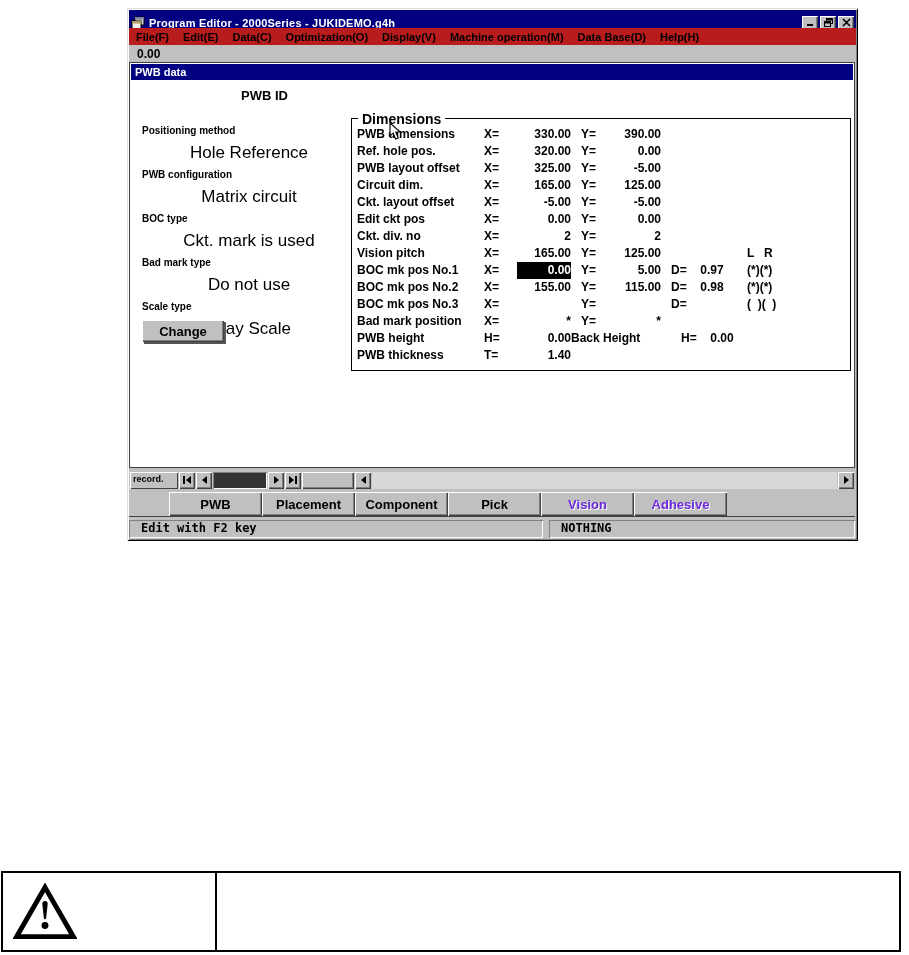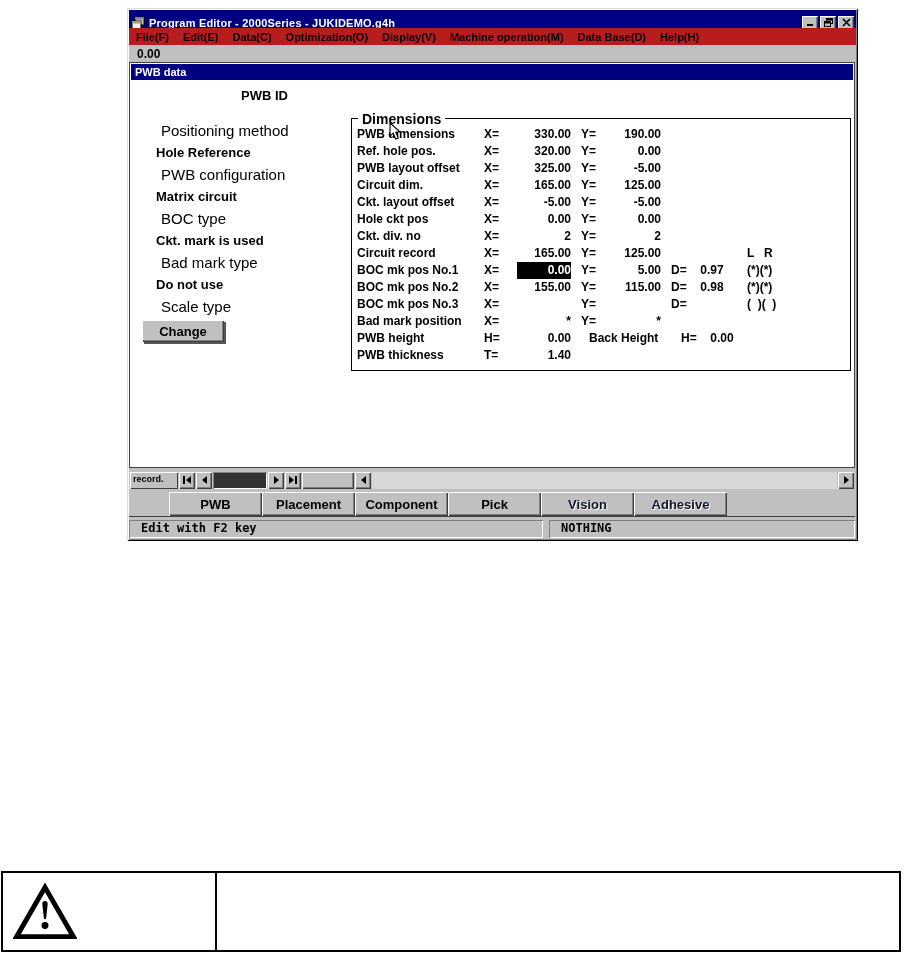--- a/index.html
+++ b/index.html
@@ -33,22 +33,22 @@
   
   .main-panel { position:absolute; left:2px; top:54px; right:3px; height:406px; background:#fff;
                 border:1px solid #404040; box-shadow: 1px 1px 0 #fff inset; }
   .panel-caption { position:absolute; left:1px; top:1px; right:1px; height:16px; background:#000080;
                    color:#fff; font-size:11px; font-weight:bold; line-height:16px; padding-left:4px; }
   .panel-body { position:absolute; left:1px; top:17px; right:1px; bottom:1px; background:#fff; }
 
   .pwb-id { position:absolute; left:110px; top:8px; font-size:13px; font-weight:bold; }
 
   .left-col { position:absolute; left:11px; top:40px; width:200px; }
-  .lf-label { font-size:15px; font-weight:normal; line-height:22px; white-space:nowrap;margin-left:19px; }
-  .lf-value { font-size:13px; font-weight:bold; line-height:22px; padding-left:14px; white-space:nowrap; }
+  .lf-label { font-size:10px; font-weight:bold; line-height:22px; white-space:nowrap; }
+  .lf-value { font-size:17px; font-weight:normal; line-height:22px; padding-left:14px; white-space:nowrap;text-align:center; }
 
   .change-btn { position:absolute; left:11px; top:240px; width:82px; height:22px; background:#c0c0c0;
                 border:none; font-family:"Liberation Sans",sans-serif; font-size:13px; font-weight:bold;
                 box-shadow: inset 1px 1px 0 #fff, inset -1px -1px 0 #404040, inset -2px -2px 0 #808080,
                             2px 2px 0 #555; cursor:default; }
 
   .dims { position:absolute; left:220px; top:38px; width:500px; height:253px;
           border:1px solid #000; }
   .dims-legend { position:absolute; top:-8px; left:6px; background:#fff; padding:0 4px;
                  font-size:14px; font-weight:bold; }
@@ -56,21 +56,21 @@
   .dim-row { display:flex; height:17px; line-height:17px; font-size:12px; font-weight:bold; white-space:pre; }
   .dim-row span { display:inline-block; overflow:visible; }
   .c-lbl  { width:127px; }
   .c-op   { width:33px; }
   .c-val  { width:54px; text-align:right; }
   .c-op2  { width:30px; padding-left:10px; }
   .c-val2 { width:60px; text-align:right; }
   .c-op3  { width:30px; padding-left:10px; }
   .c-val3 { width:42px; text-align:center; }
   .c-tail { padding-left:14px; white-space:pre; }
-  .c-wide { width:100px; padding-left:18px; white-space:nowrap; }
+  .c-wide { width:100px; padding-left:0; white-space:nowrap; }
   .sel { background:#000; color:#fff; }
 
   .cursor { position:absolute; left:258px; top:42px; width:14px; height:20px; }
 
   
   .navstrip { position:absolute; left:2px; top:462px; right:3px; height:20px; background:#c0c0c0;
               display:flex; align-items:center; padding:1px 1px; }
   .rec-label { width:48px; height:17px; background:#c0c0c0; font-size:9px; font-weight:bold;
                line-height:15px; padding-left:3px;
                box-shadow: inset 1px 1px 0 #fff, inset -1px -1px 0 #404040; }
@@ -87,21 +87,21 @@
   .thumb { width:52px; height:17px; background:#c0c0c0; margin-left:1px;
            box-shadow: inset 1px 1px 0 #fff, inset -1px -1px 0 #404040, inset -2px -2px 0 #808080; }
   .track { flex:1; height:17px; background:#d8d8d8; margin-left:1px; }
 
   
   .tabs { position:absolute; left:2px; top:484px; right:3px; height:25px; background:#c0c0c0;
           display:flex; border-bottom:1px solid #404040;padding-left:40px; }
   .tab { width:93px; height:24px; background:#c0c0c0; font-size:13px; font-weight:bold;
          display:flex; align-items:center; justify-content:center;
          box-shadow: inset 1px 1px 0 #fff, inset -1px -1px 0 #404040, inset -2px -2px 0 #808080; }
-  .tab.disabled { color:#0f172a; text-shadow:1px 1px 0 #fff; }
+  .tab.disabled { color:#6d28d9; text-shadow:1px 1px 0 #fff; }
 
   
   .statusbar { position:absolute; left:2px; top:510px; right:3px; height:21px; background:#c0c0c0;
                display:flex; align-items:center; gap:6px; }
   .spanel { height:18px; background:#c0c0c0; font-family:"DejaVu Sans Mono", monospace;
             font-size:12px; font-weight:bold; line-height:17px; padding-left:12px; white-space:nowrap;
             box-shadow: inset 1px 1px 0 #808080, inset -1px -1px 0 #fff; }
   .spanel.left { width:414px; }
   .spanel.right { flex:1; }
 
@@ -183,28 +183,28 @@
             <div class="lf-value">Do not use</div>
             <div class="lf-label">Scale type</div>
             <div class="lf-value">Gray Scale</div>
           </div>
 
         <button class="change-btn">Change</button>
 
         <div class="dims">
           <div class="dims-legend">Dimensions</div>
           <div class="dims-rows">
-              <div class="dim-row"><span class="c-lbl">PWB dimensions</span><span class="c-op">X=</span><span class="c-val">330.00</span><span class="c-op2">Y=</span><span class="c-val2">190.00</span></div>
+              <div class="dim-row"><span class="c-lbl">PWB dimensions</span><span class="c-op">X=</span><span class="c-val">330.00</span><span class="c-op2">Y=</span><span class="c-val2">390.00</span></div>
               <div class="dim-row"><span class="c-lbl">Ref. hole pos.</span><span class="c-op">X=</span><span class="c-val">320.00</span><span class="c-op2">Y=</span><span class="c-val2">0.00</span></div>
               <div class="dim-row"><span class="c-lbl">PWB layout offset</span><span class="c-op">X=</span><span class="c-val">325.00</span><span class="c-op2">Y=</span><span class="c-val2">-5.00</span></div>
               <div class="dim-row"><span class="c-lbl">Circuit dim.</span><span class="c-op">X=</span><span class="c-val">165.00</span><span class="c-op2">Y=</span><span class="c-val2">125.00</span></div>
               <div class="dim-row"><span class="c-lbl">Ckt. layout offset</span><span class="c-op">X=</span><span class="c-val">-5.00</span><span class="c-op2">Y=</span><span class="c-val2">-5.00</span></div>
-              <div class="dim-row"><span class="c-lbl">Hole ckt pos</span><span class="c-op">X=</span><span class="c-val">0.00</span><span class="c-op2">Y=</span><span class="c-val2">0.00</span></div>
+              <div class="dim-row"><span class="c-lbl">Edit ckt pos</span><span class="c-op">X=</span><span class="c-val">0.00</span><span class="c-op2">Y=</span><span class="c-val2">0.00</span></div>
               <div class="dim-row"><span class="c-lbl">Ckt. div. no</span><span class="c-op">X=</span><span class="c-val">2</span><span class="c-op2">Y=</span><span class="c-val2">2</span></div>
-              <div class="dim-row"><span class="c-lbl">Circuit record</span><span class="c-op">X=</span><span class="c-val">165.00</span><span class="c-op2">Y=</span><span class="c-val2">125.00</span><span class="c-op3"></span><span class="c-val3"></span><span class="c-tail">L   R</span></div>
+              <div class="dim-row"><span class="c-lbl">Vision pitch</span><span class="c-op">X=</span><span class="c-val">165.00</span><span class="c-op2">Y=</span><span class="c-val2">125.00</span><span class="c-op3"></span><span class="c-val3"></span><span class="c-tail">L   R</span></div>
               <div class="dim-row"><span class="c-lbl">BOC mk pos No.1</span><span class="c-op">X=</span><span class="c-val sel">0.00</span><span class="c-op2">Y=</span><span class="c-val2">5.00</span><span class="c-op3">D=</span><span class="c-val3">0.97</span><span class="c-tail">(*)(*)</span></div>
               <div class="dim-row"><span class="c-lbl">BOC mk pos No.2</span><span class="c-op">X=</span><span class="c-val">155.00</span><span class="c-op2">Y=</span><span class="c-val2">115.00</span><span class="c-op3">D=</span><span class="c-val3">0.98</span><span class="c-tail">(*)(*)</span></div>
               <div class="dim-row"><span class="c-lbl">BOC mk pos No.3</span><span class="c-op">X=</span><span class="c-val"></span><span class="c-op2">Y=</span><span class="c-val2"></span><span class="c-op3">D=</span><span class="c-val3"></span><span class="c-tail">(  )(  )</span></div>
               <div class="dim-row"><span class="c-lbl">Bad mark position</span><span class="c-op">X=</span><span class="c-val">*</span><span class="c-op2">Y=</span><span class="c-val2">*</span></div>
               <div class="dim-row"><span class="c-lbl">PWB height</span><span class="c-op">H=</span><span class="c-val">0.00</span><span class="c-wide">Back Height</span><span class="c-op3">H=</span><span class="c-val3">0.00</span></div>
               <div class="dim-row"><span class="c-lbl">PWB thickness</span><span class="c-op">T=</span><span class="c-val">1.40</span></div>
             </div>
         </div>
 
         <div class="cursor">

